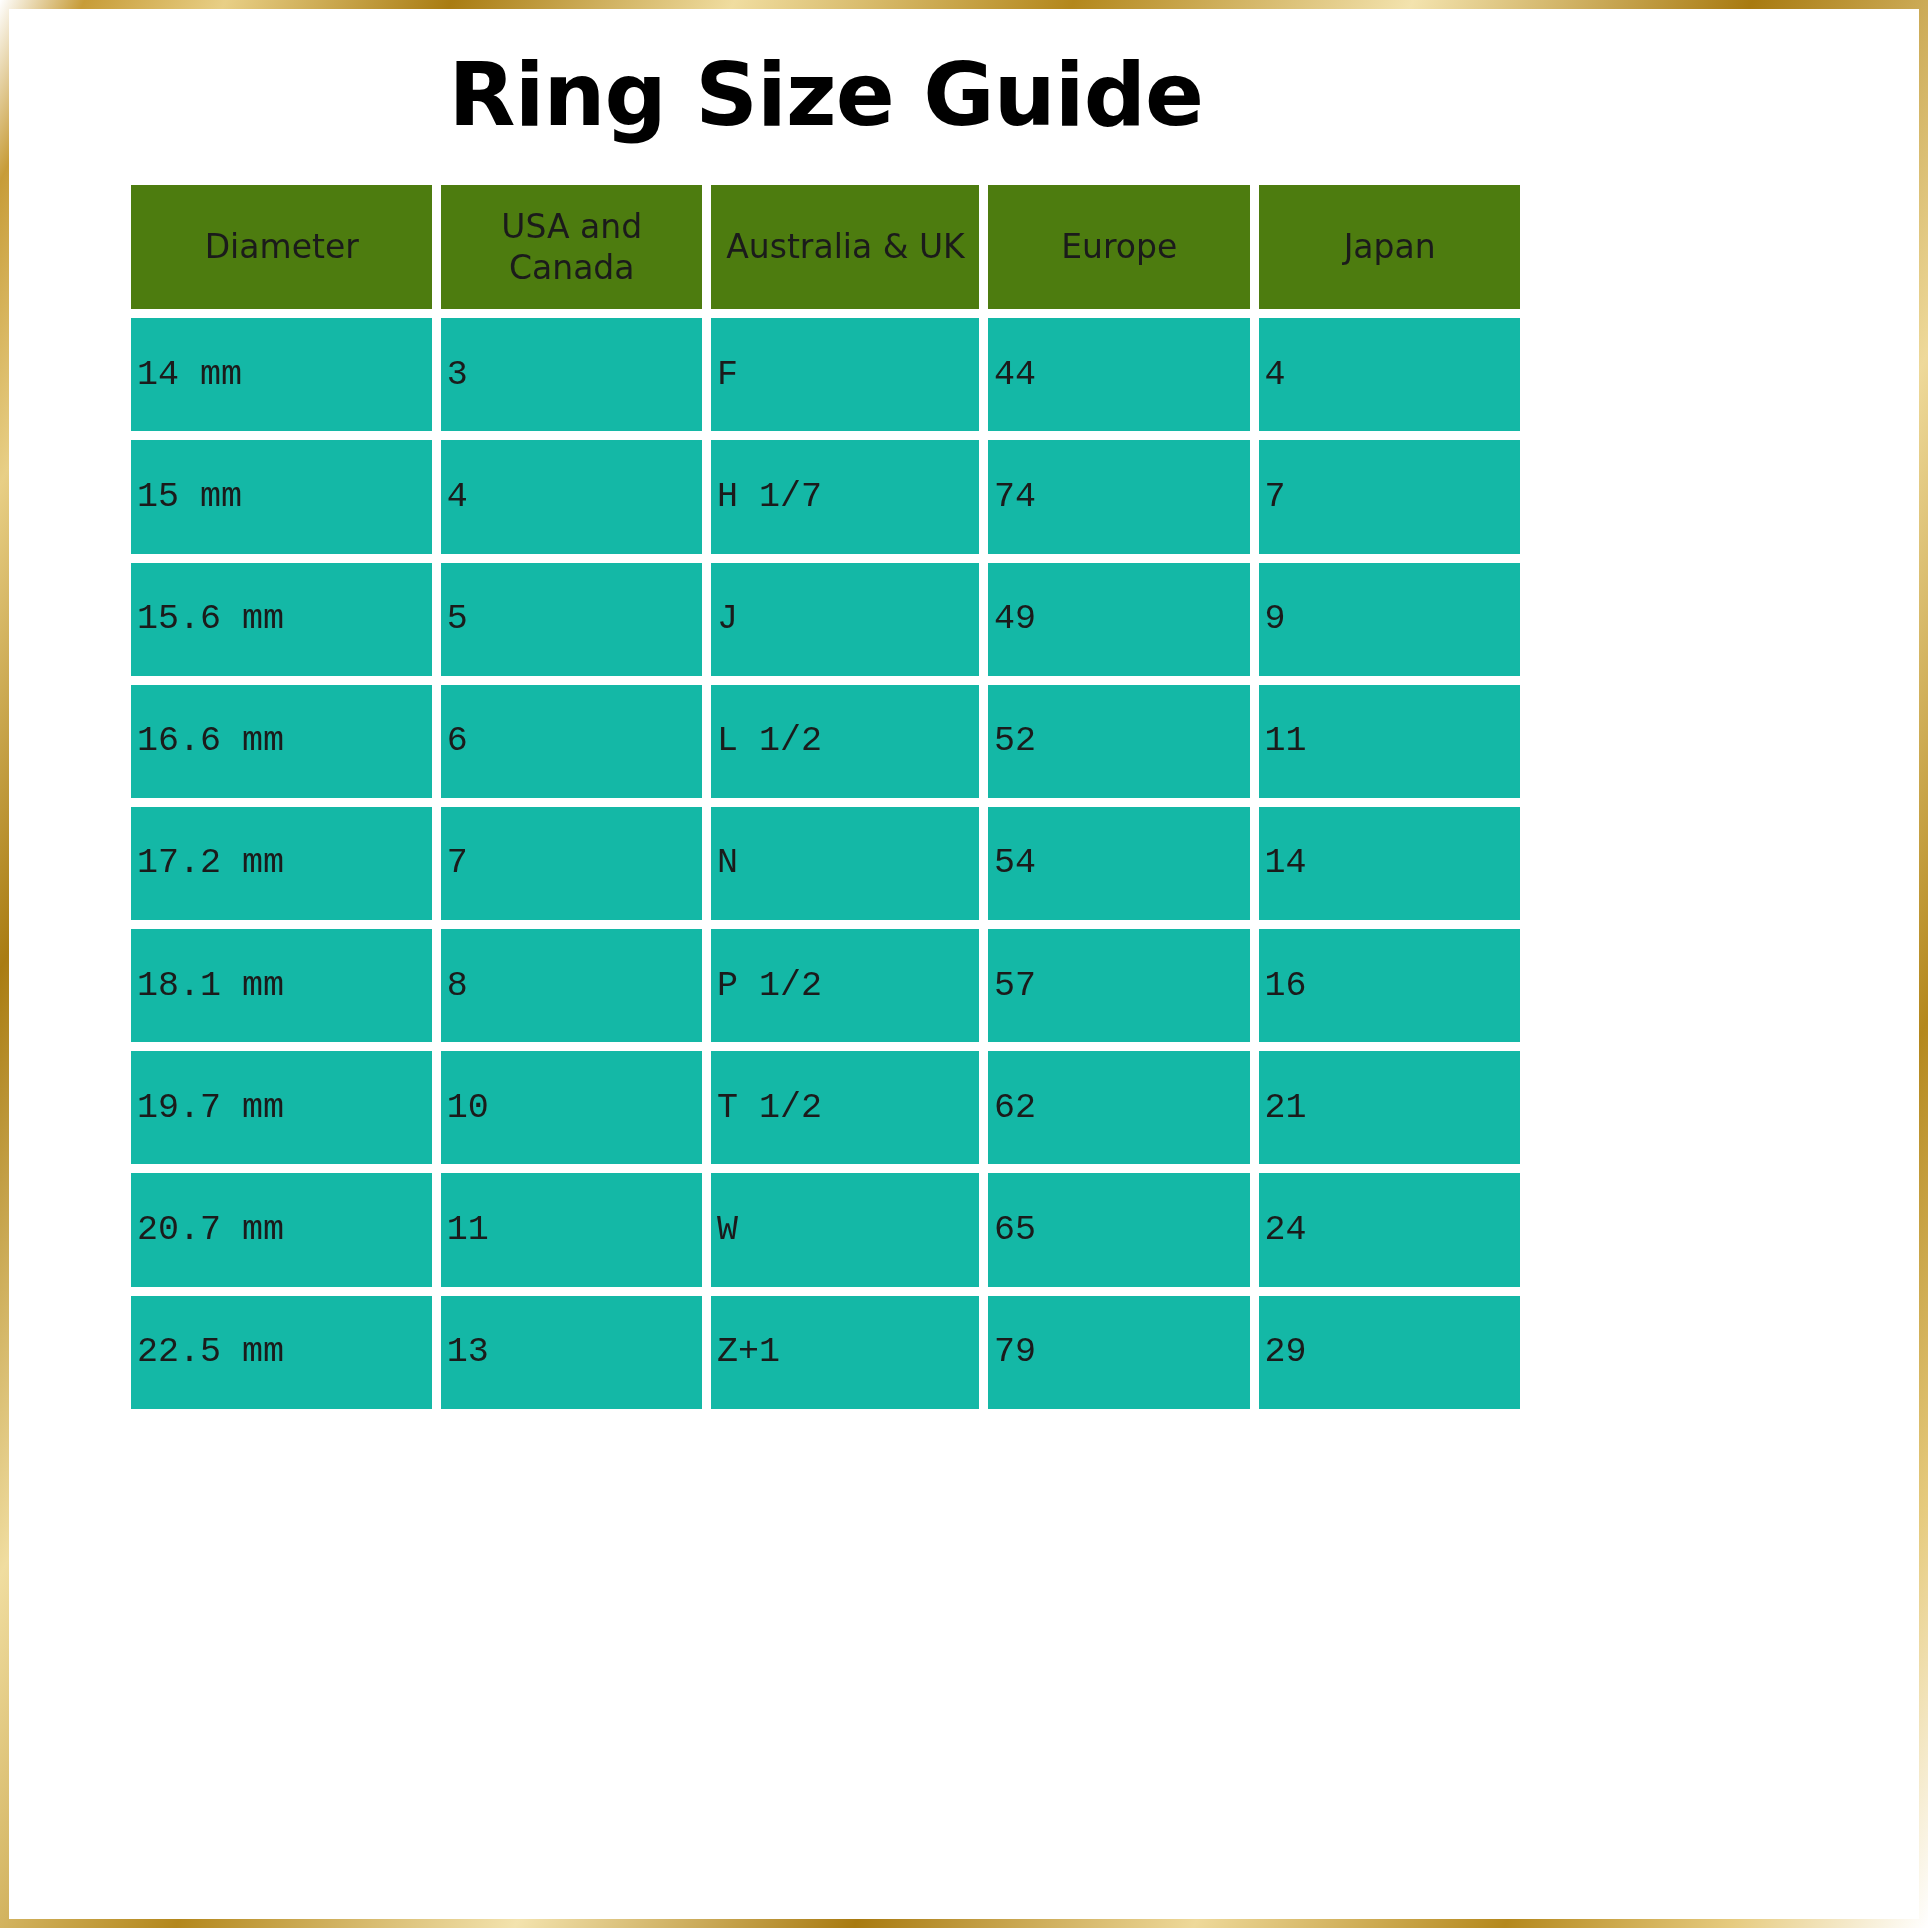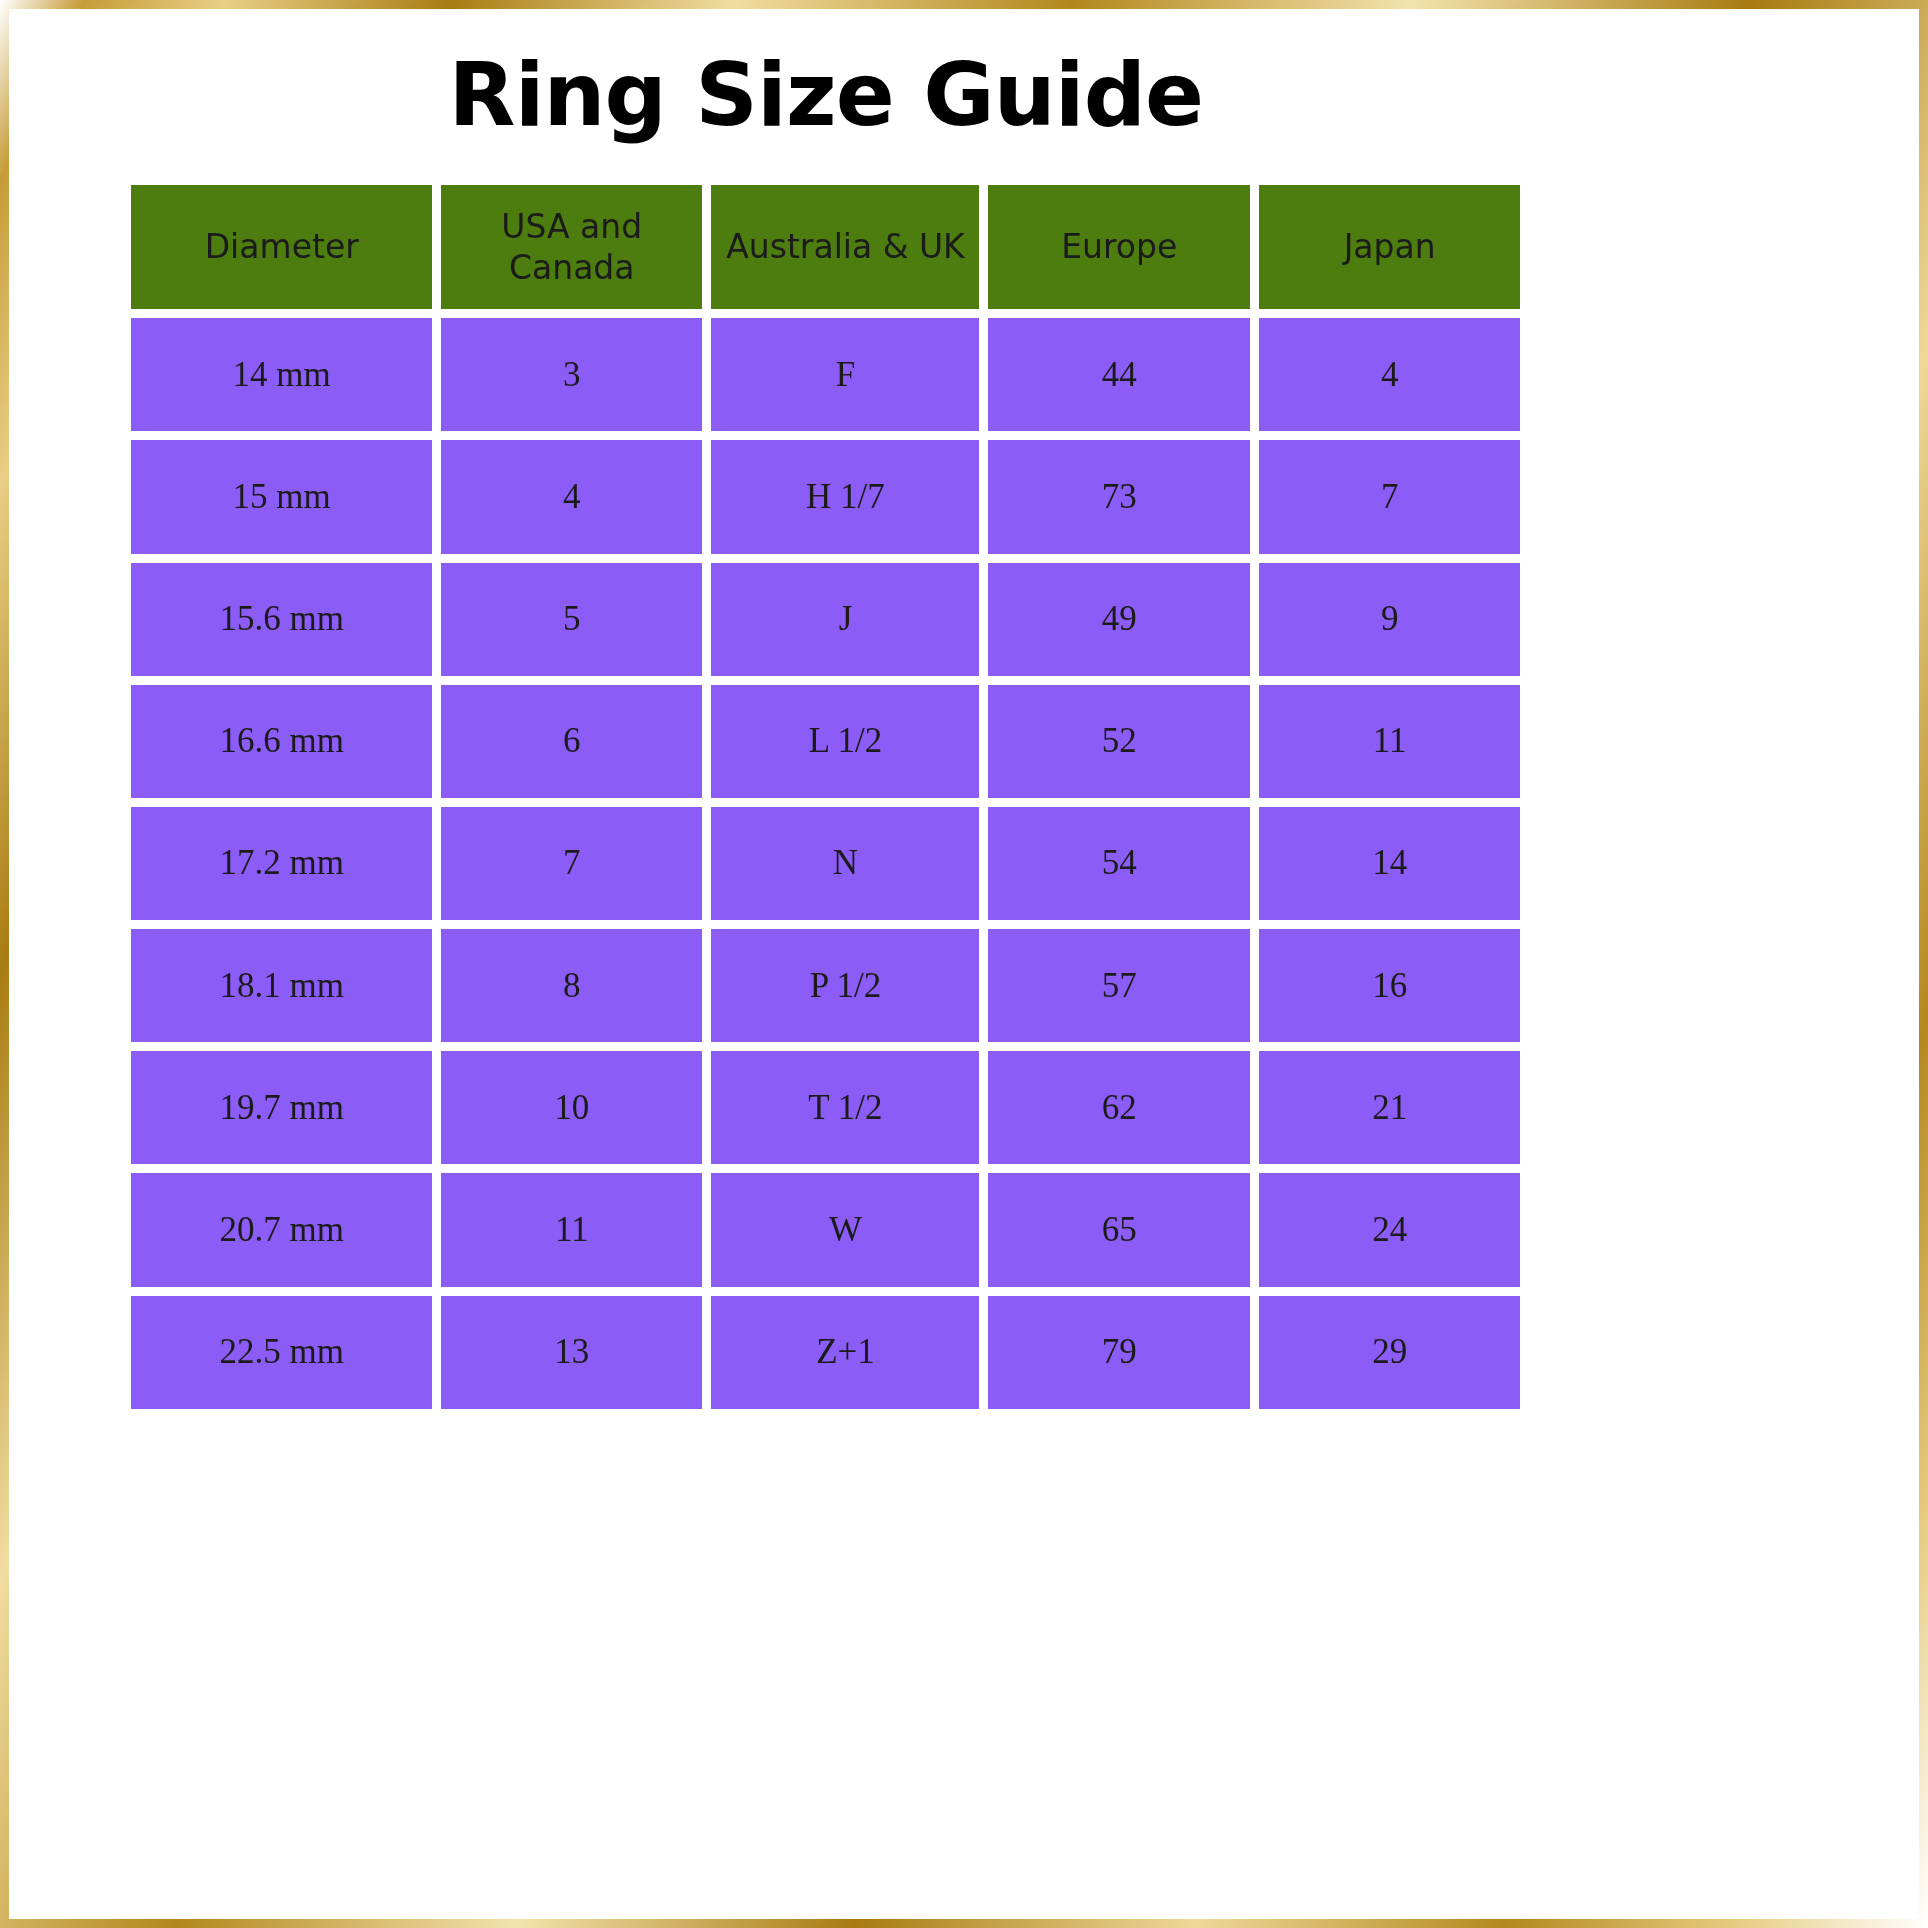--- a/index.html
+++ b/index.html
@@ -81,26 +81,26 @@
     font-weight: 400;
     font-size: 33px;
     text-align: center;
     padding: 21px 5.6px;
     height: 81px;
     vertical-align: middle;
     line-height: 1.25;
     border: none;
   }
   table.size-table td {
-    background: #8b5cf6;
+    background: #14b8a6;
     color: #1b1b1b;
-    font-family: Liberation Serif, serif;
+    font-family: Liberation Mono, monospace;
     font-weight: 400;
     font-size: 35px;
-    text-align: center;
+    text-align: left;
     padding: 22.6px 5.6px;
     height: 68px;
     vertical-align: middle;
     border: none;
   }
   col.c-diameter { width: 23%; }
   col.c-usa      { width: 20%; }
   col.c-auk      { width: 20.5%; }
   col.c-eu       { width: 20%; }
   col.c-jp       { width: 20%; }
@@ -138,21 +138,21 @@
           <td>14 mm</td>
           <td>3</td>
           <td>F</td>
           <td>44</td>
           <td>4</td>
         </tr>
         <tr>
           <td>15 mm</td>
           <td>4</td>
           <td>H 1/7</td>
-          <td>73</td>
+          <td>74</td>
           <td>7</td>
         </tr>
         <tr>
           <td>15.6 mm</td>
           <td>5</td>
           <td>J</td>
           <td>49</td>
           <td>9</td>
         </tr>
         <tr>

